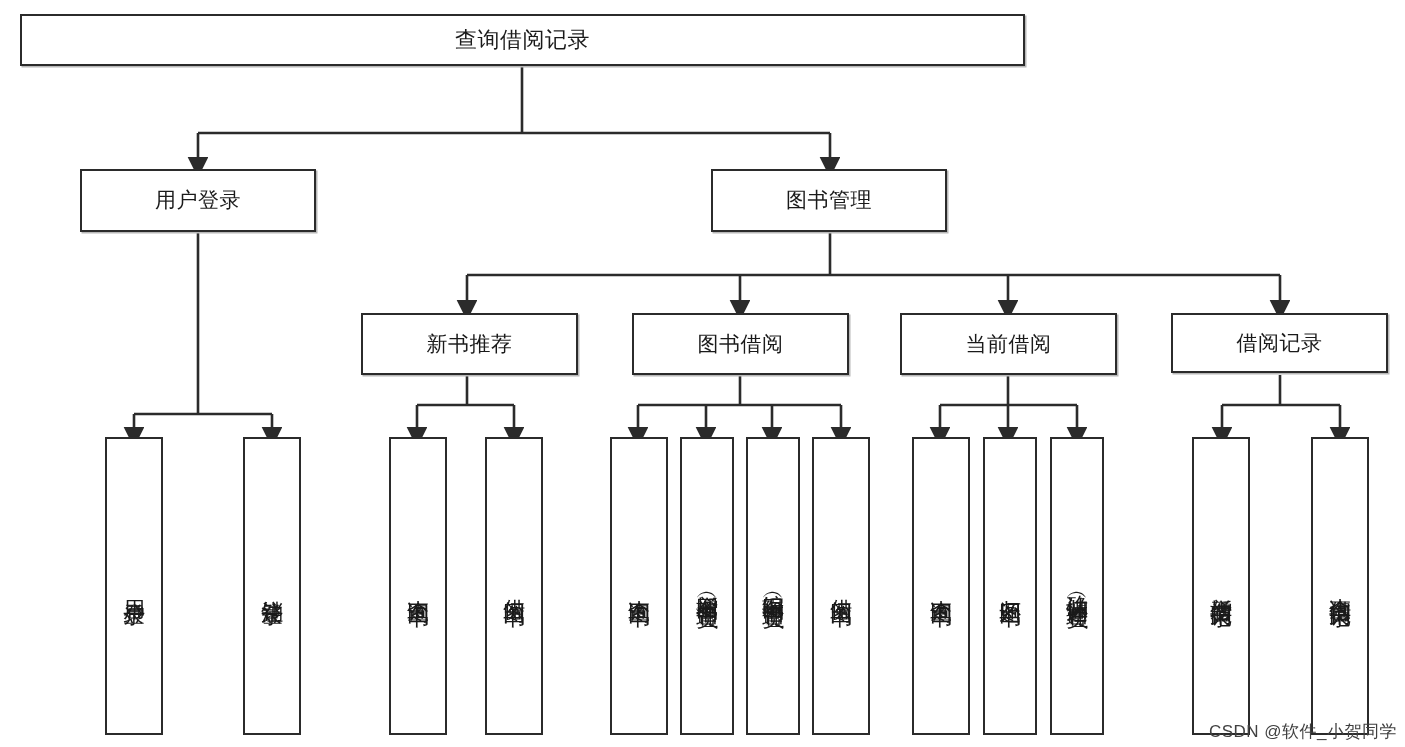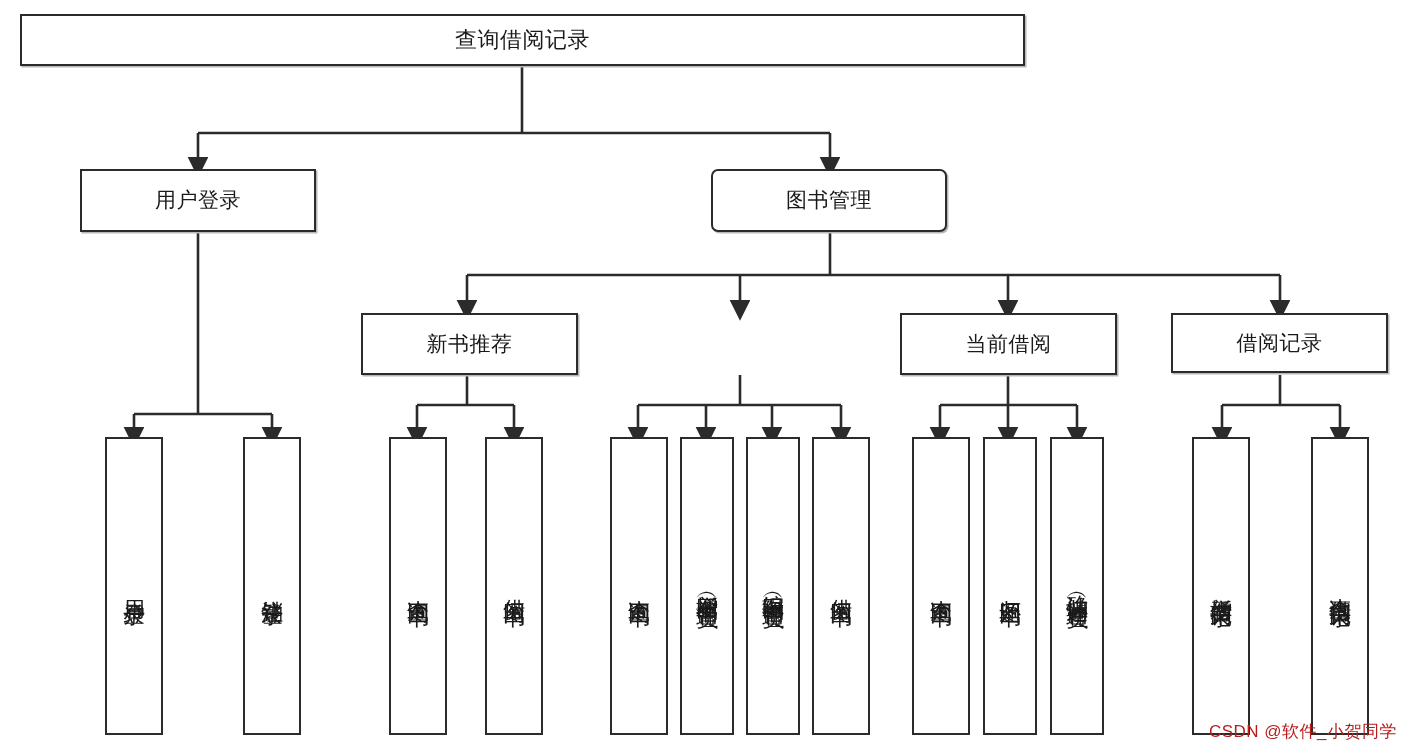--- a/index.html
+++ b/index.html
@@ -14,21 +14,21 @@
   .node.lvl1{box-shadow:1.5px 1.5px 0 #b8b8b8;}
   .node.lvl2{box-shadow:1.5px 1.5px 0 #b8b8b8;}
   .node.leaf{border-width:2.5px;box-shadow:none;}
   .node-label{font-size:21px;line-height:1.18;letter-spacing:.5px;
               white-space:nowrap;}
   .node.lvl0 .node-label{font-size:22px;}
   .leaf .node-label{writing-mode:vertical-rl;text-orientation:upright;
      font-size:22px;letter-spacing:2px;line-height:1.2;white-space:nowrap;
      max-height:278px;}
   .watermark{position:absolute;right:8px;bottom:4px;font-size:17px;
-     color:#b91c1c;letter-spacing:.5px;white-space:nowrap;}
+     color:#404040;letter-spacing:.5px;white-space:nowrap;}
 </style>
 </head>
 <body>
 
 <div id="stage">
 
   <svg id="wires" viewBox="0 0 1405 747">
     <defs>
       <marker id="ah" markerWidth="11" markerHeight="11" refX="1.2" refY="4" orient="auto" markerUnits="strokeWidth">
         <path d="M0,0 L0,8 L8,4 z" fill="#2b2b2b"></path>
@@ -78,26 +78,29 @@
     </g>
   </svg>
 
   <div class="node lvl0" style="left:20px;top:14px;width:1005px;height:52px;">
     <span class="node-label">查询借阅记录</span>
   </div>
 
   <div class="node lvl1" style="left:80px;top:169px;width:236px;height:63px;">
     <span class="node-label">用户登录</span>
   </div>
-  <div class="node lvl1" style="left:711px;top:169px;width:236px;height:63px;border-radius:7px;">
+  <div class="node lvl1" style="left:711px;top:169px;width:236px;height:63px;">
     <span class="node-label">图书管理</span>
   </div>
 
   <div class="node lvl2" style="left:361px;top:313px;width:217px;height:62px;text-align:right;">
     <span class="node-label">新书推荐</span>
+  </div>
+  <div class="node lvl2" style="left:632px;top:313px;width:217px;height:62px;">
+    <span class="node-label">图书借阅</span>
   </div>
   <div class="node lvl2" style="left:900px;top:313px;width:217px;height:62px;">
     <span class="node-label">当前借阅</span>
   </div>
   <div class="node lvl2" style="left:1171px;top:313px;width:217px;height:60px;">
     <span class="node-label">借阅记录</span>
   </div>
 
   <div class="node leaf" style="left:105px;top:437px;width:58px;height:298px;">
     <span class="node-label">用户登录</span>

